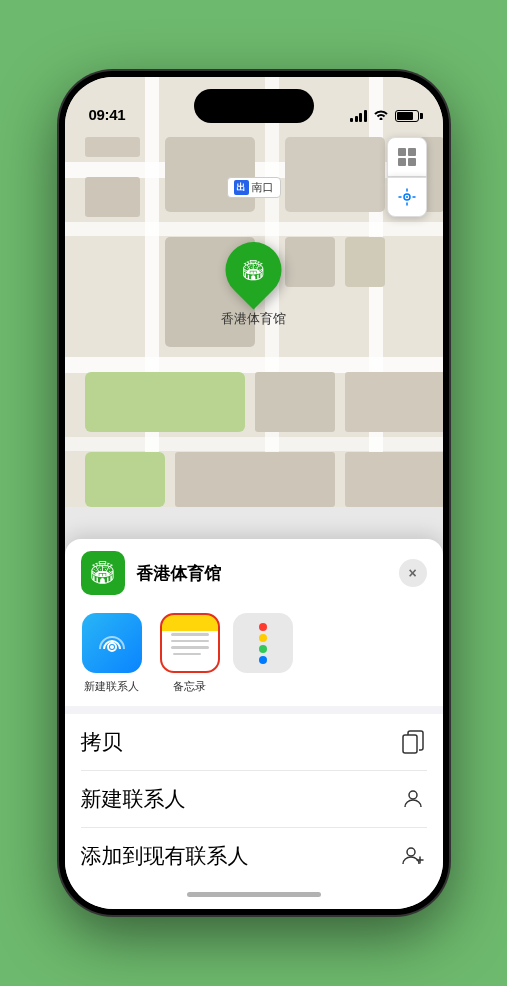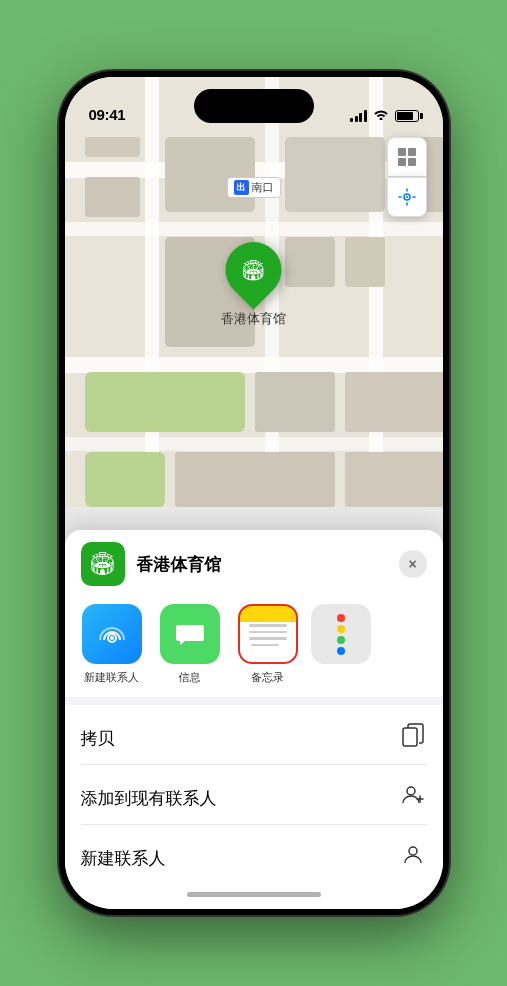--- a/index.html
+++ b/index.html
@@ -359,23 +359,22 @@
       justify-content: space-between;
       padding: 14px 0;
       border-bottom: 0.5px solid #e8e8e8;
     }
 
     .action-item:last-child {
       border-bottom: none;
     }
 
     .action-label {
-      font-size: 17px;
+      font-size: 21px;
       color: #000;
-      margin-top: 8px;
     }
 
     .action-icon {
       width: 28px;
       height: 28px;
       display: flex;
       align-items: center;
       justify-content: center;
       color: #333;
       font-size: 20px;
@@ -529,28 +528,20 @@
             <svg width="32" height="32" viewBox="0 0 32 32" fill="none">
               <circle cx="16" cy="20" r="4" stroke="#fff" stroke-width="2" fill="none"></circle>
               <path d="M8 22c0-4.4 3.6-8 8-8s8 3.6 8 8" stroke="#fff" stroke-width="2" fill="none"></path>
               <path d="M4 22c0-6.6 5.4-12 12-12s12 5.4 12 12" stroke="#fff" stroke-width="2" fill="none" opacity="0.6"></path>
               <circle cx="16" cy="20" r="2" fill="#fff"></circle>
             </svg>
           </div>
           <span class="share-label">新建联系人</span>
         </div>
 
-        <div class="share-item">
-          <div class="share-icon messages">
-            <svg width="34" height="34" viewBox="0 0 34 34" fill="none">
-              <path d="M5 8h24c1.1 0 2 .9 2 2v12c0 1.1-.9 2-2 2H12l-5 4v-4H5c-1.1 0-2-.9-2-2V10c0-1.1.9-2 2-2z" fill="#fff"></path>
-            </svg>
-          </div>
-          <span class="share-label">信息</span>
-        </div>
 
 
         <div class="share-item">
           <div class="share-icon notes notes-highlighted" style="background: linear-gradient(180deg, #ffd60a 0%, #ffd60a 28%, #ffffff 28%); padding: 0; overflow: hidden;">
             <div style="width:100%;height:100%;display:flex;flex-direction:column;align-items:center;padding-top:18px;gap:4px;">
               <div style="width:38px;height:2.5px;background:#ccc;border-radius:2px;"></div>
               <div style="width:38px;height:2.5px;background:#ccc;border-radius:2px;"></div>
               <div style="width:38px;height:2.5px;background:#ccc;border-radius:2px;"></div>
               <div style="width:28px;height:2.5px;background:#ccc;border-radius:2px;align-self:flex-start;margin-left:11px;"></div>
             </div>
@@ -576,40 +567,40 @@
           <span class="action-label">拷贝</span>
           <div class="action-icon">
             <svg width="22" height="24" viewBox="0 0 22 24" fill="none">
               <rect x="1" y="5" width="14" height="18" rx="2" stroke="#333" stroke-width="1.5" fill="none"></rect>
               <path d="M6 5V3a2 2 0 012-2h11a2 2 0 012 2v15a2 2 0 01-2 2h-2" stroke="#333" stroke-width="1.5" fill="none"></path>
             </svg>
           </div>
         </div>
 
         <div class="action-item">
+          <span class="action-label">新建联系人</span>
+          <div class="action-icon">
+            <svg width="24" height="24" viewBox="0 0 24 24" fill="none">
+              <circle cx="12" cy="8" r="4" stroke="#333" stroke-width="1.5" fill="none"></circle>
+              <path d="M4 20c0-4 3.6-7 8-7s8 3 8 7" stroke="#333" stroke-width="1.5" fill="none"></path>
+            </svg>
+          </div>
+        </div>
+
+        <div class="action-item">
           <span class="action-label">添加到现有联系人</span>
           <div class="action-icon">
             <svg width="26" height="24" viewBox="0 0 26 24" fill="none">
               <circle cx="11" cy="8" r="4" stroke="#333" stroke-width="1.5" fill="none"></circle>
               <path d="M3 20c0-4 3.6-7 8-7s8 3 8 7" stroke="#333" stroke-width="1.5" fill="none"></path>
               <path d="M20 13v6M17 16h6" stroke="#333" stroke-width="1.5" stroke-linecap="round"></path>
             </svg>
           </div>
         </div>
 
-        <div class="action-item">
-          <span class="action-label">新建联系人</span>
-          <div class="action-icon">
-            <svg width="24" height="24" viewBox="0 0 24 24" fill="none">
-              <circle cx="12" cy="8" r="4" stroke="#333" stroke-width="1.5" fill="none"></circle>
-              <path d="M4 20c0-4 3.6-7 8-7s8 3 8 7" stroke="#333" stroke-width="1.5" fill="none"></path>
-            </svg>
-          </div>
-        </div>
-
 
       </div>
 
       <div class="home-indicator"></div>
     </div>
 
   </div>
 </div>
 
 </body></html>

